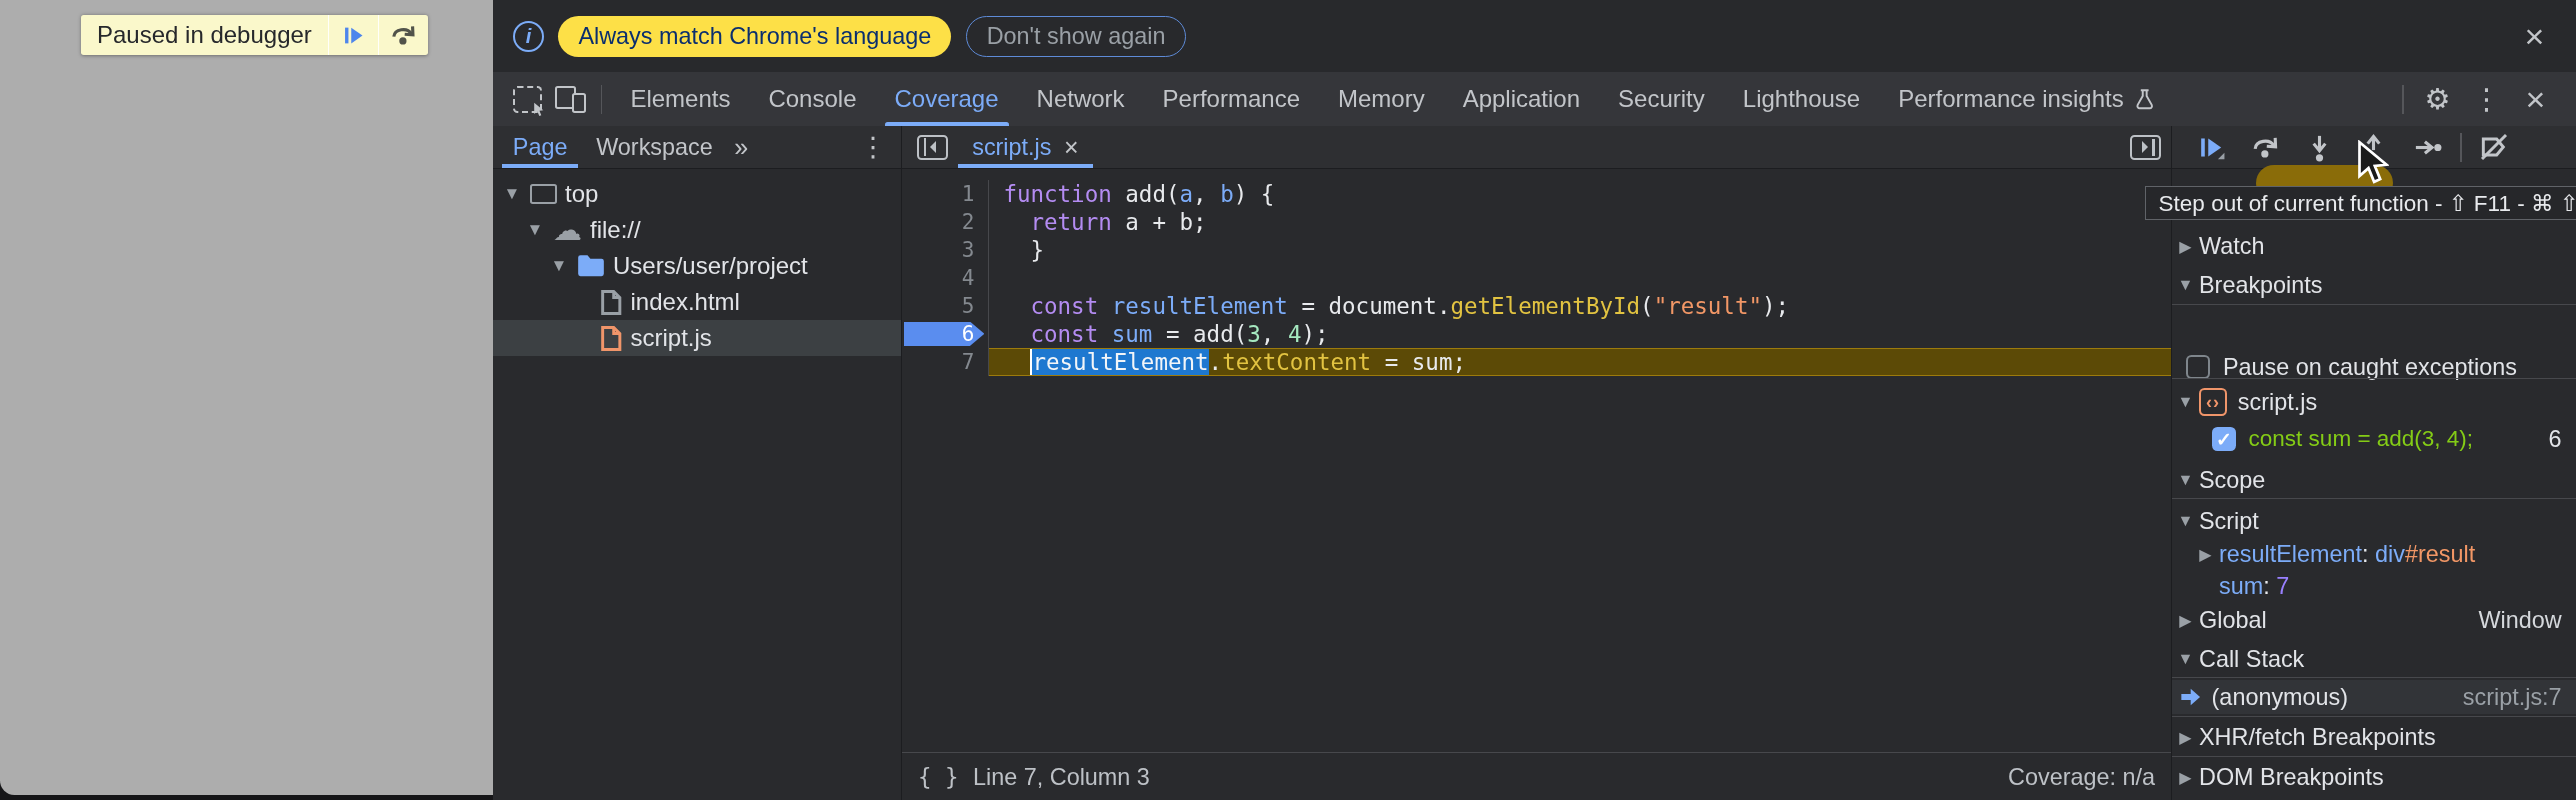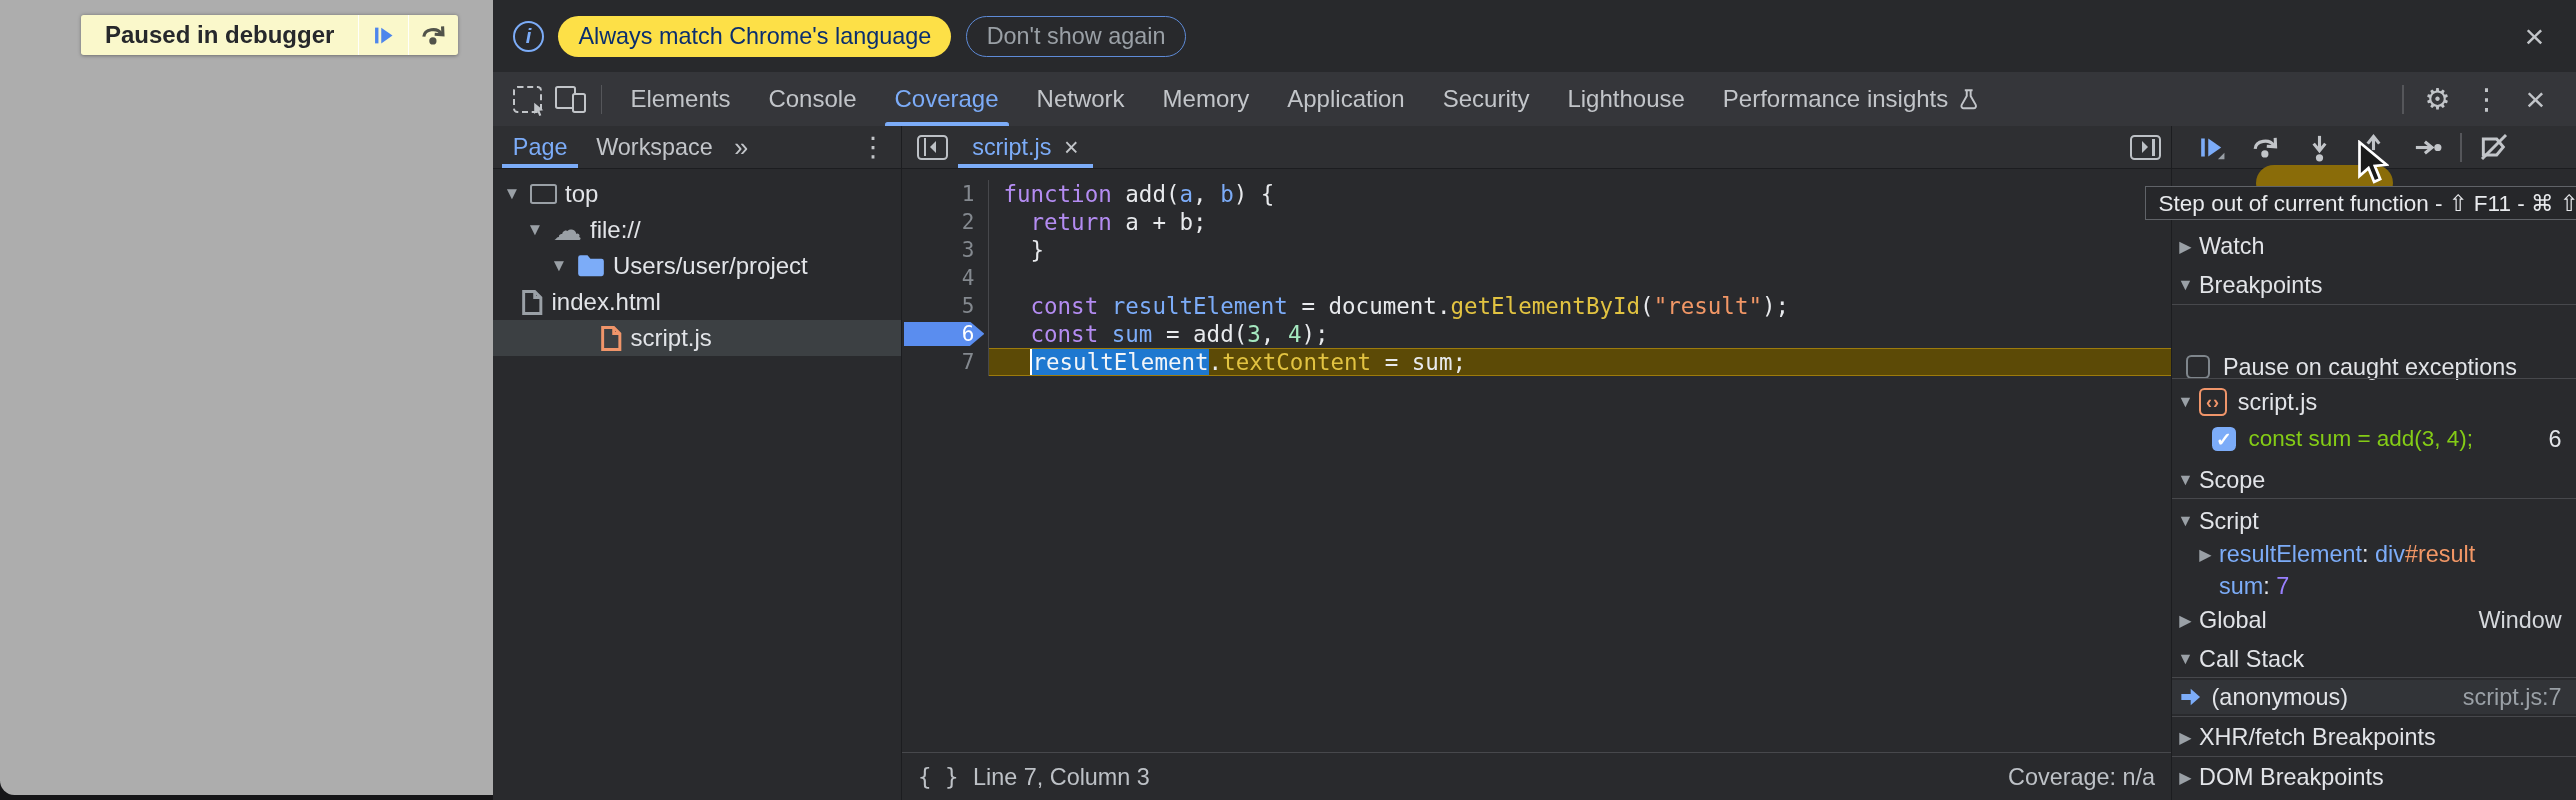--- a/index.html
+++ b/index.html
@@ -6,21 +6,21 @@
   html,body { width:2576px; height:801px; background:#161618; overflow:hidden;
               font-family:"Liberation Sans", sans-serif; }
   .abs { position:absolute; }
 
   
   #webpage { left:0; top:0; width:493px; height:795px; background:#ADADAD;
              border-bottom-left-radius:14.4px; }
   #paused-banner { left:81px; top:15.3px; height:40px; display:inline-flex; align-items:stretch;
                    background:#FAF8CB; border-radius:2.7px; box-shadow:0 0.9px 3.6px rgba(0,0,0,.35);
                    color:#26282B; font-size:24px; }
-  #paused-banner .txt { display:flex; align-items:center; padding:0 24px;font-weight:bold; }
+  #paused-banner .txt { display:flex; align-items:center; padding:0 16px; }
   #paused-banner .cell { display:flex; align-items:center; justify-content:center; width:50px;
                          border-left:1.8px solid rgba(255,255,255,.9); }
 
   
   #devtools { left:493px; top:0; width:2083px; height:801px; background:#292A2D; color:#DFE1E5; }
 
   
   #notice { left:0; top:0; width:2083px; height:72px; display:flex; align-items:center;
             padding:0 81px 0 20px; gap:14.4px; background:#28292C; }
   #notice .msg { font-size:24px; color:#E2E4E8; margin-right:5.4px; }
@@ -184,20 +184,23 @@
         <div class="tab">
           <span>Console</span>
         </div>
         <div class="tab sel">
           <span>Coverage</span>
         </div>
         <div class="tab">
           <span>Network</span>
         </div>
         <div class="tab">
+          <span>Performance</span>
+        </div>
+        <div class="tab">
           <span>Memory</span>
         </div>
         <div class="tab">
           <span>Application</span>
         </div>
         <div class="tab">
           <span>Security</span>
         </div>
         <div class="tab">
           <span>Lighthouse</span>
@@ -237,21 +240,21 @@
             <span class="cloud-ic">☁</span>
             <span>file://</span>
           </div>
           <div class="trow" style="padding-left: 56px;">
             <span class="exp">▼</span>
             <svg width="28" height="23.4" viewBox="0 0 24 20">
               <path d="M1 3 A2 2 0 0 1 3 1 L9 1 L11.5 4 L21 4 A2 2 0 0 1 23 6 L23 17 A2 2 0 0 1 21 19 L3 19 A2 2 0 0 1 1 17 Z" fill="#7CACF8"></path>
             </svg>
             <span>Users/user/project</span>
           </div>
-          <div class="trow" style=" text-align: center;">
+          <div class="trow" style="padding-left: 79px; text-align: center;">
             <span class="exp"></span>
             <svg width="22.5" height="27" viewBox="0 0 18 22" fill="none">
               <path d="M2 2 L11 2 L16 7 L16 20 L2 20 Z" stroke="#9AA0A6" stroke-width="2.4" fill="none"></path>
               <path d="M11 2 L11 7 L16 7" stroke="#9AA0A6" stroke-width="2.4" fill="none"></path>
             </svg>
             <span>index.html</span>
           </div>
           <div class="trow sel" style="padding-left: 79px;">
             <span class="exp"></span>
             <svg width="22.5" height="27" viewBox="0 0 18 22" fill="none">

